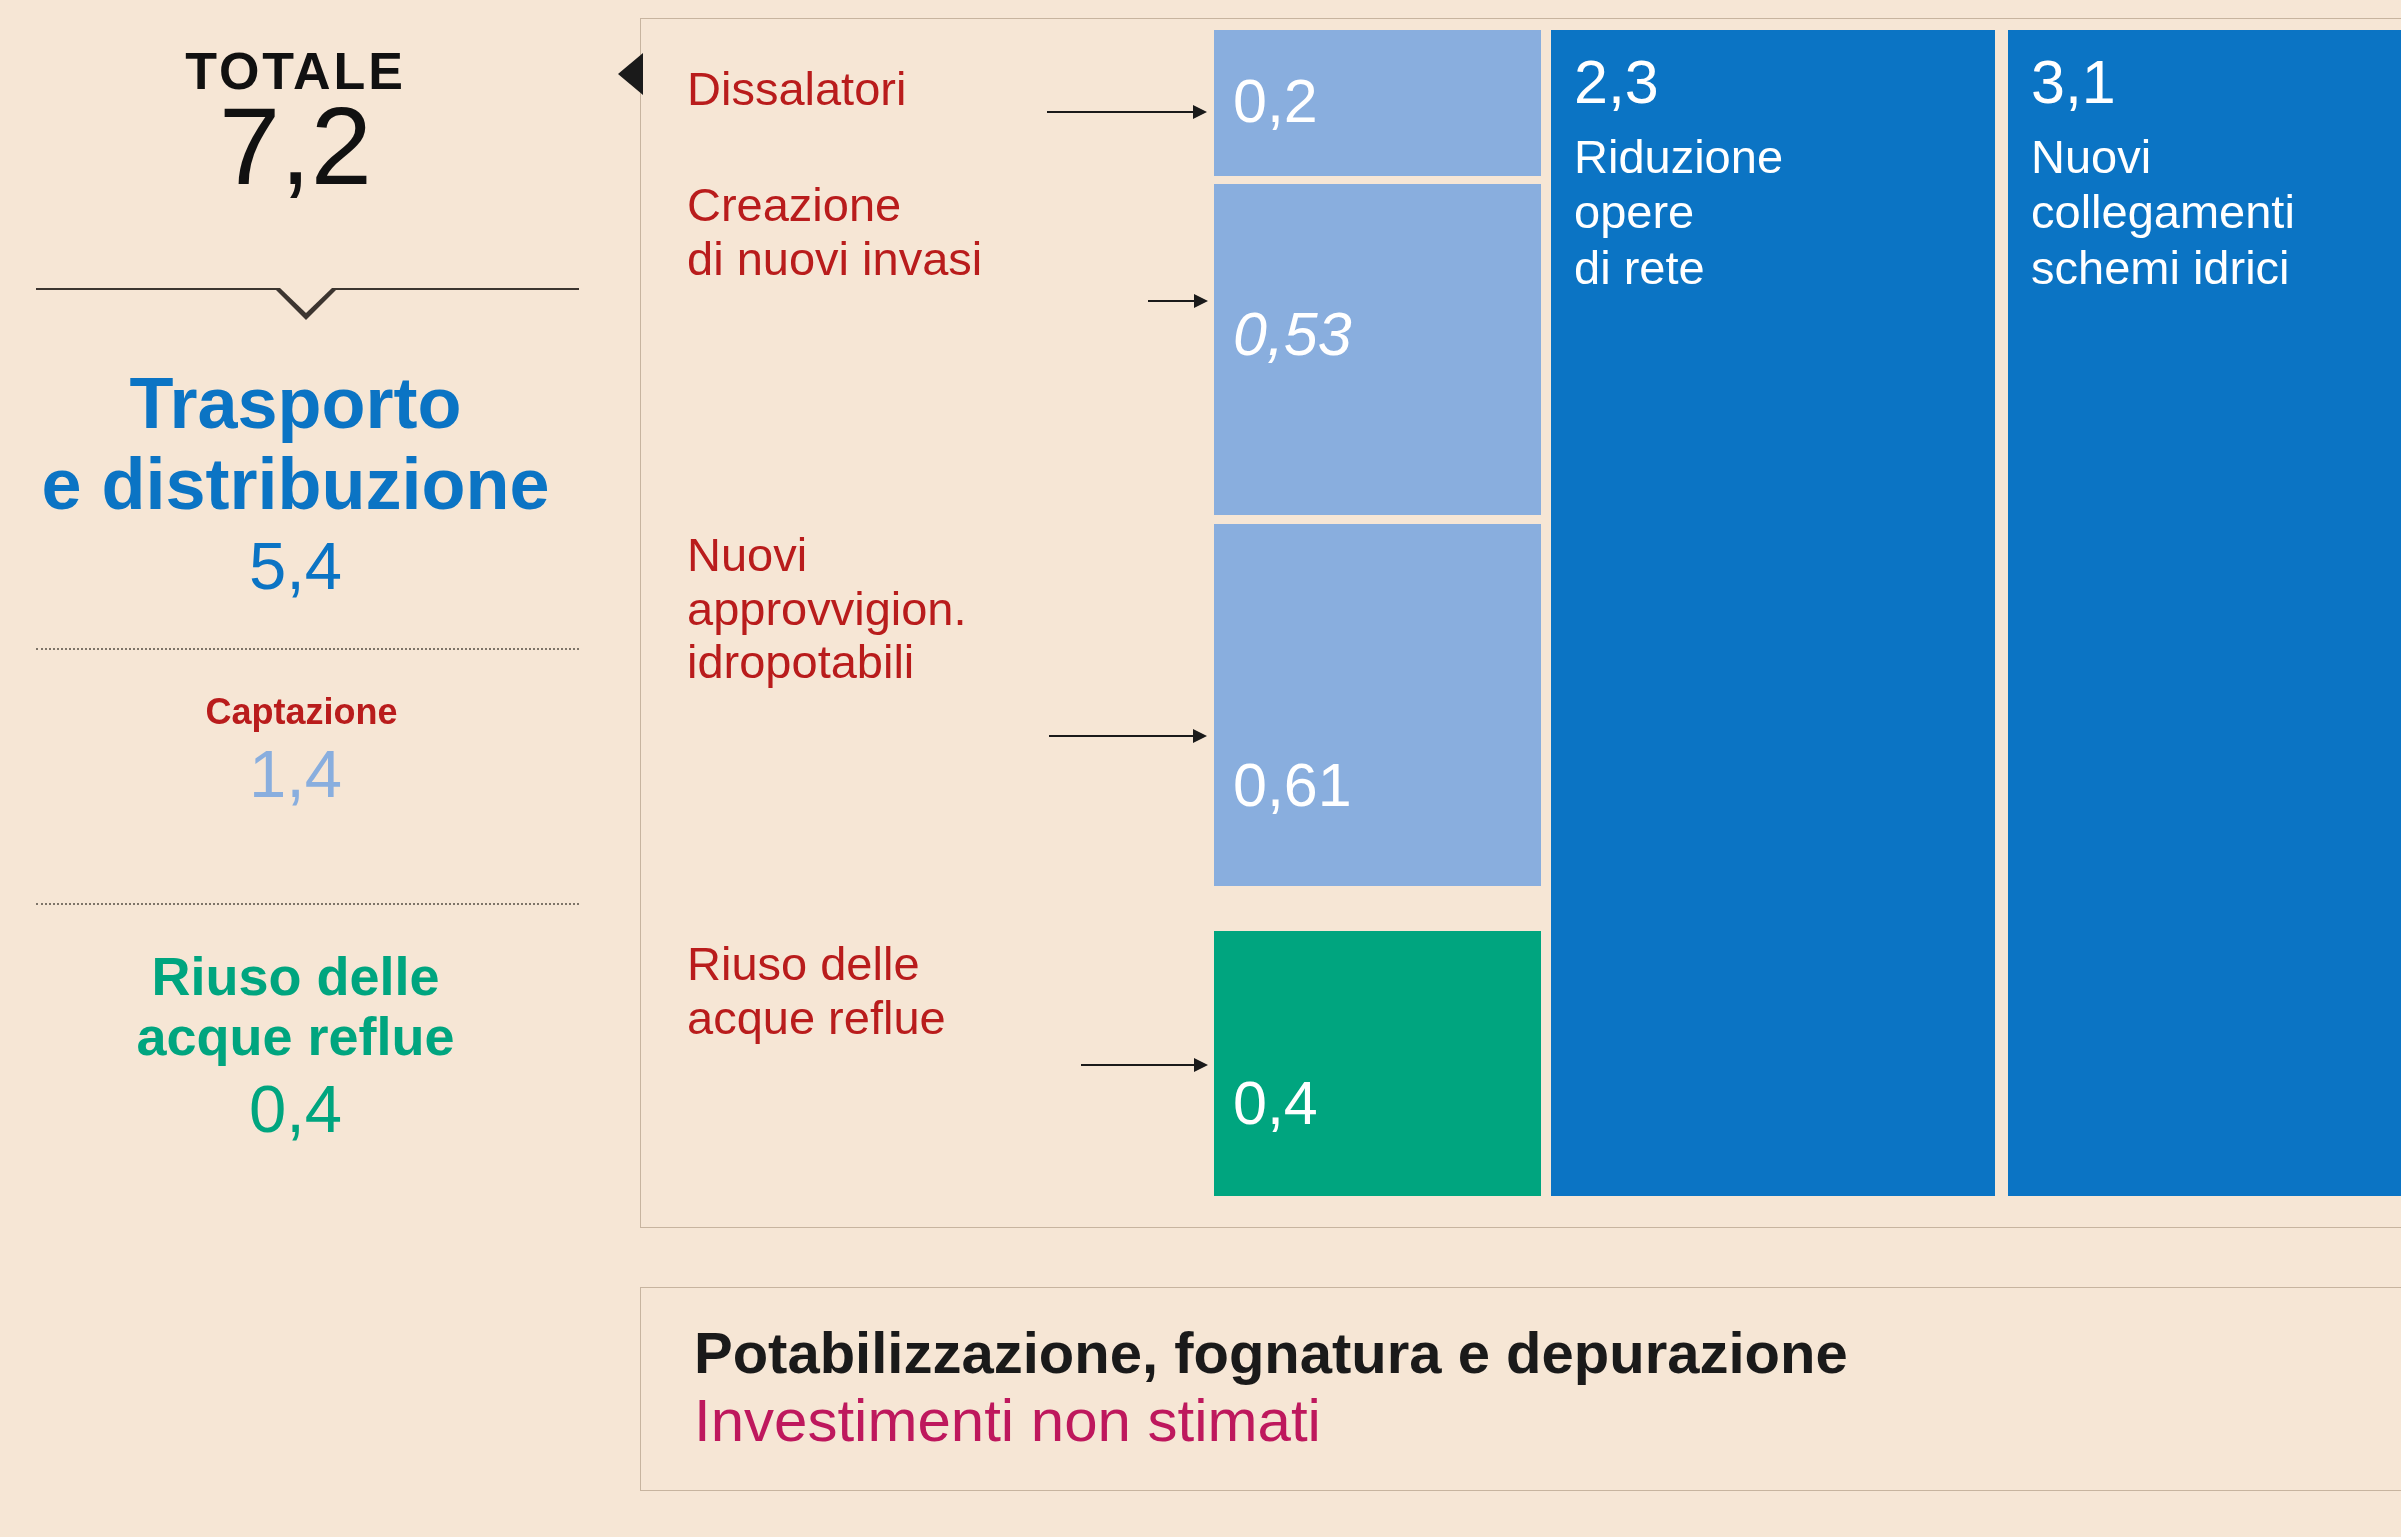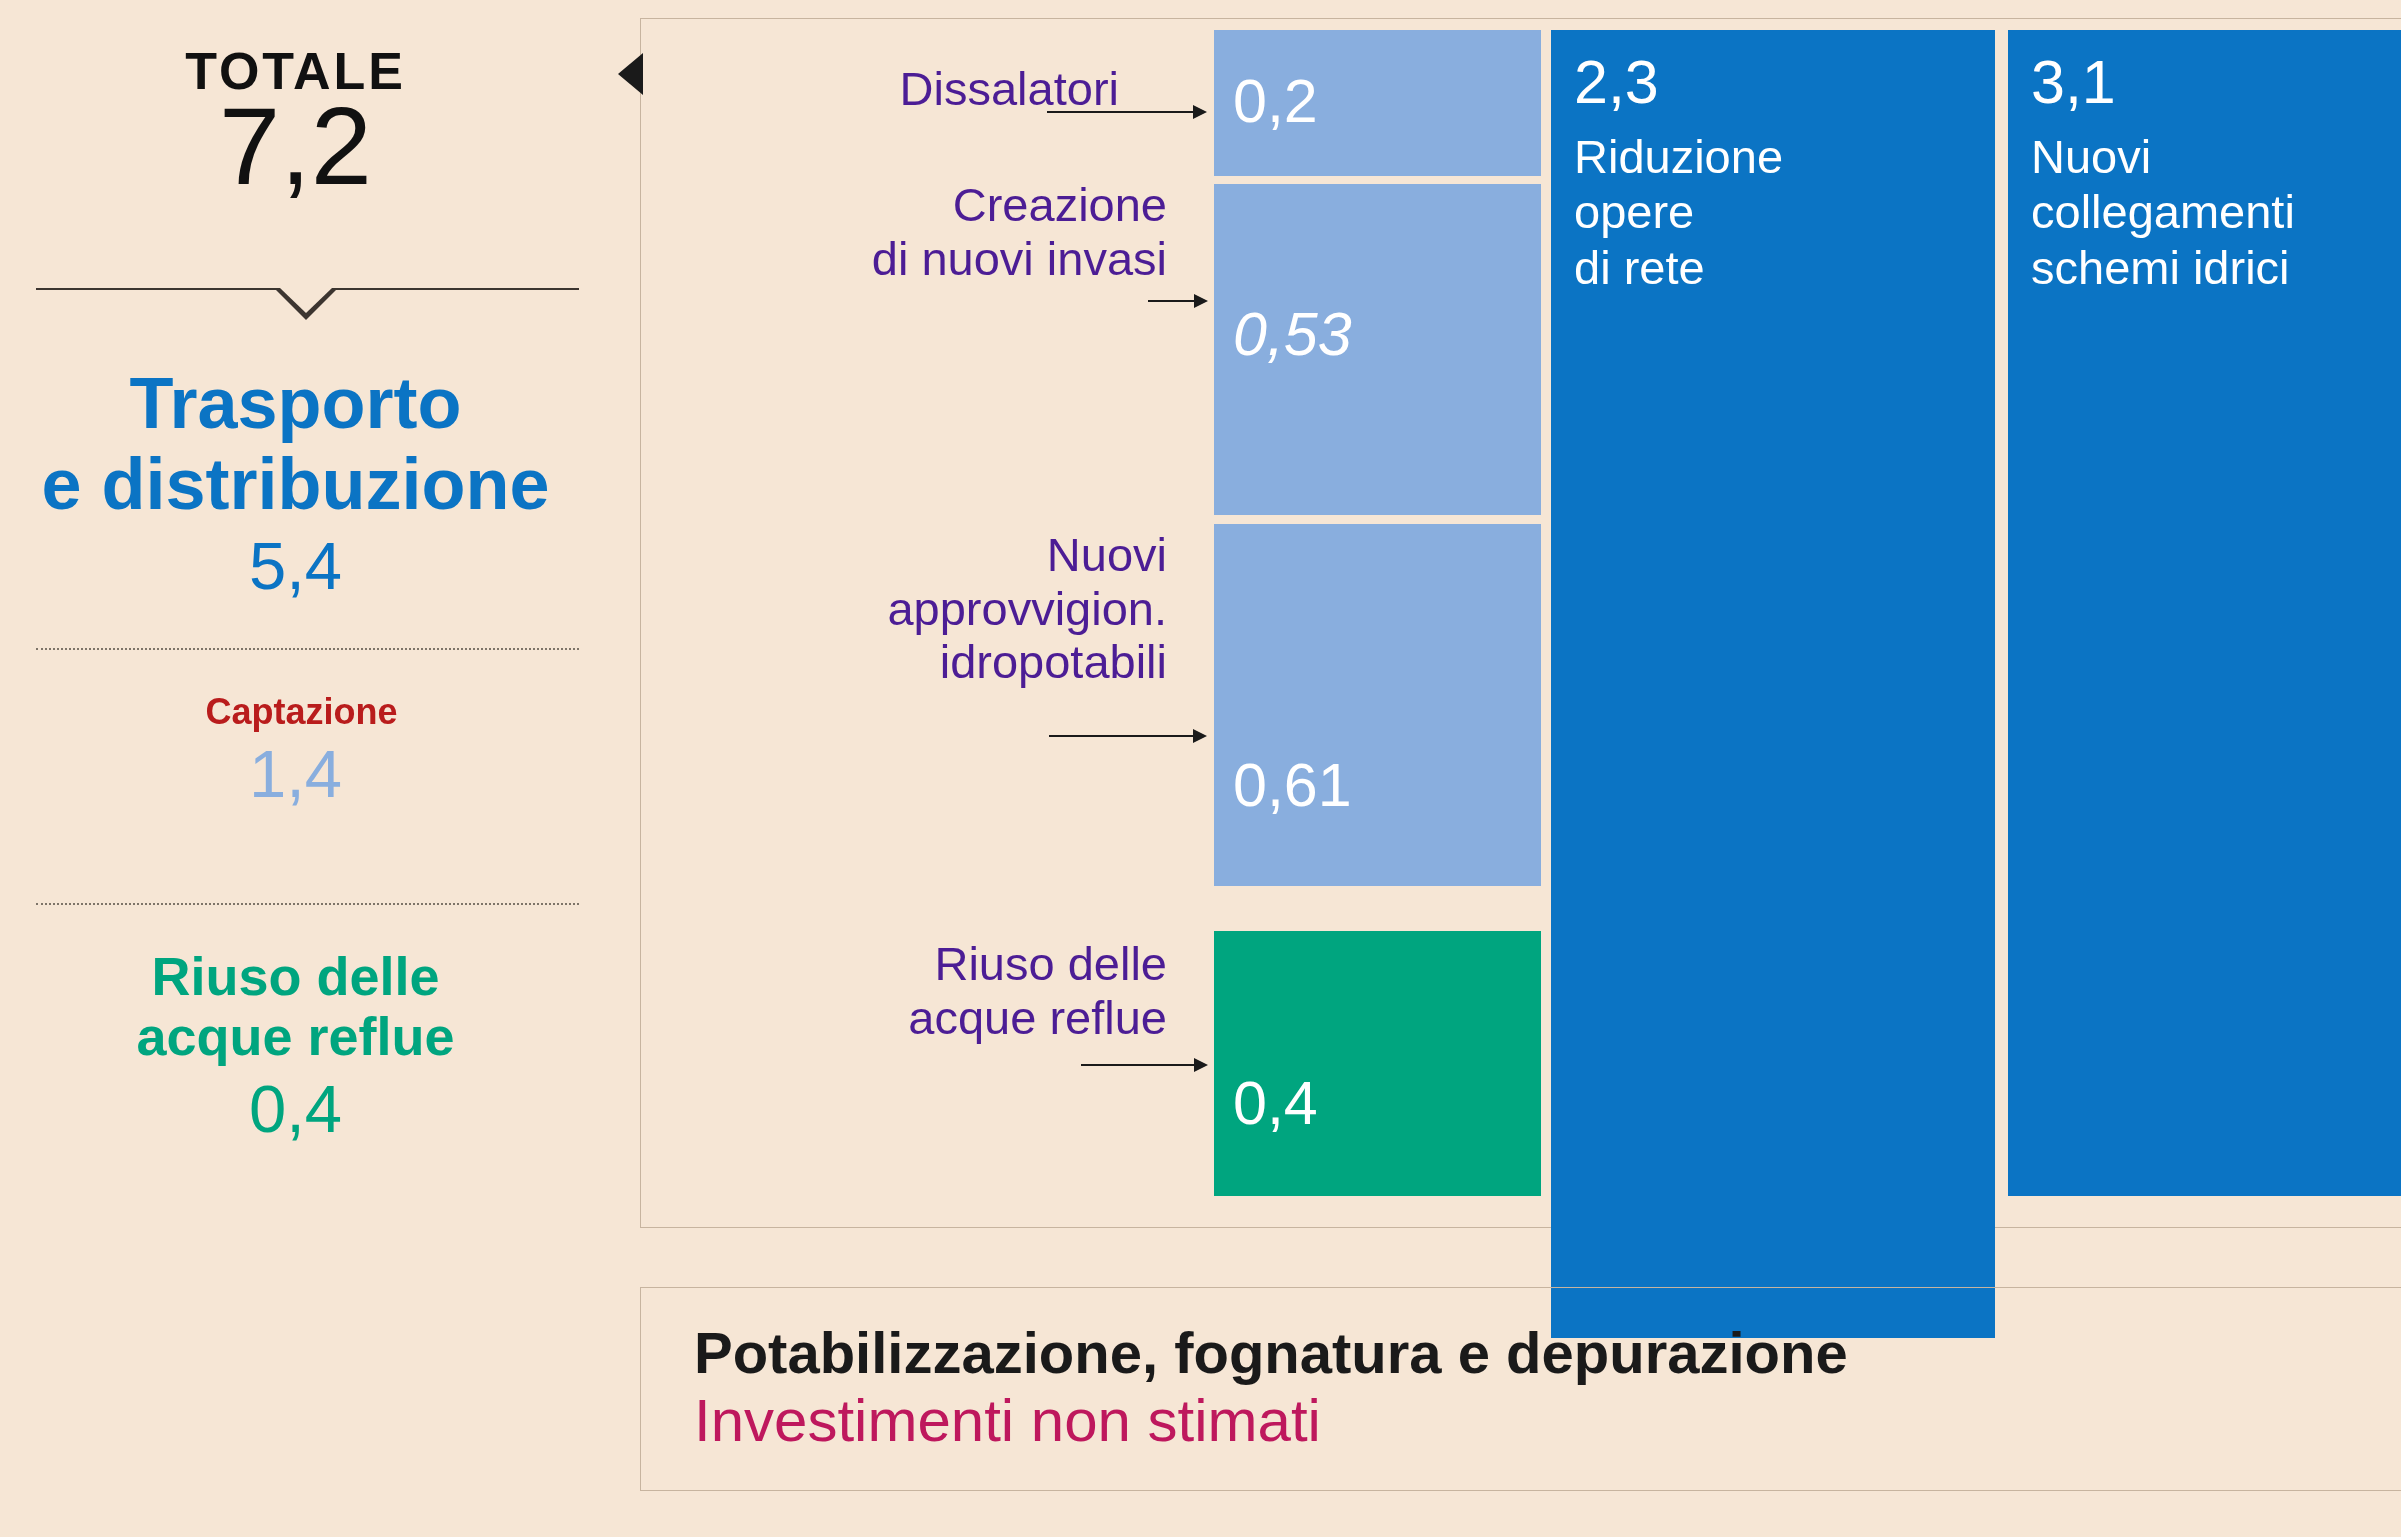--- a/index.html
+++ b/index.html
@@ -136,21 +136,21 @@
     border-top: 21px solid transparent;
     border-bottom: 21px solid transparent;
     border-right: 25px solid #1a1a1a;
   }
 
   
   .col {
     position: absolute;
     box-sizing: border-box;
   }
-  #col-trasporto-1 { left: 1551px; top: 30px; width: 444px; height: 1308px; background: #0b74c4; }
+  #col-trasporto-1 { left: 1551px; top: 30px; width: 444px; height: 1166px; background: #0b74c4; }
   #col-trasporto-2 { left: 2008px; top: 30px; width: 528px; height: 1166px; background: #0b74c4; }
 
   .seg {
     position: absolute;
     left: 1214px;
     width: 327px;
     box-sizing: border-box;
   }
   #seg-dissalatori { top: 30px;   height: 146px;  background: #89aede; padding-left: 44px; }
   #seg-invasi      { top: 184px;  height: 331px;  background: #89aede; }
@@ -186,22 +186,22 @@
     font-weight: 400;
     line-height: 1.18;
     margin-top: 16px;
   }
 
   
   .callout {
     position: absolute;
     font-size: 47px;
     line-height: 1.14;
-    color: #4c1d95;
-    text-align: right;
+    color: #b91c1c;
+    text-align: left;
   }
   #callout-dissalatori { left: 687px; top: 62px; width: 432px; }
   #callout-invasi      { left: 687px; top: 178px; width: 480px; }
   #callout-idropot     { left: 687px; top: 528px; width: 480px; }
   #callout-riuso       { left: 687px; top: 937px; width: 480px; }
 
   
   .connector {
     position: absolute;
     height: 2.4px;

